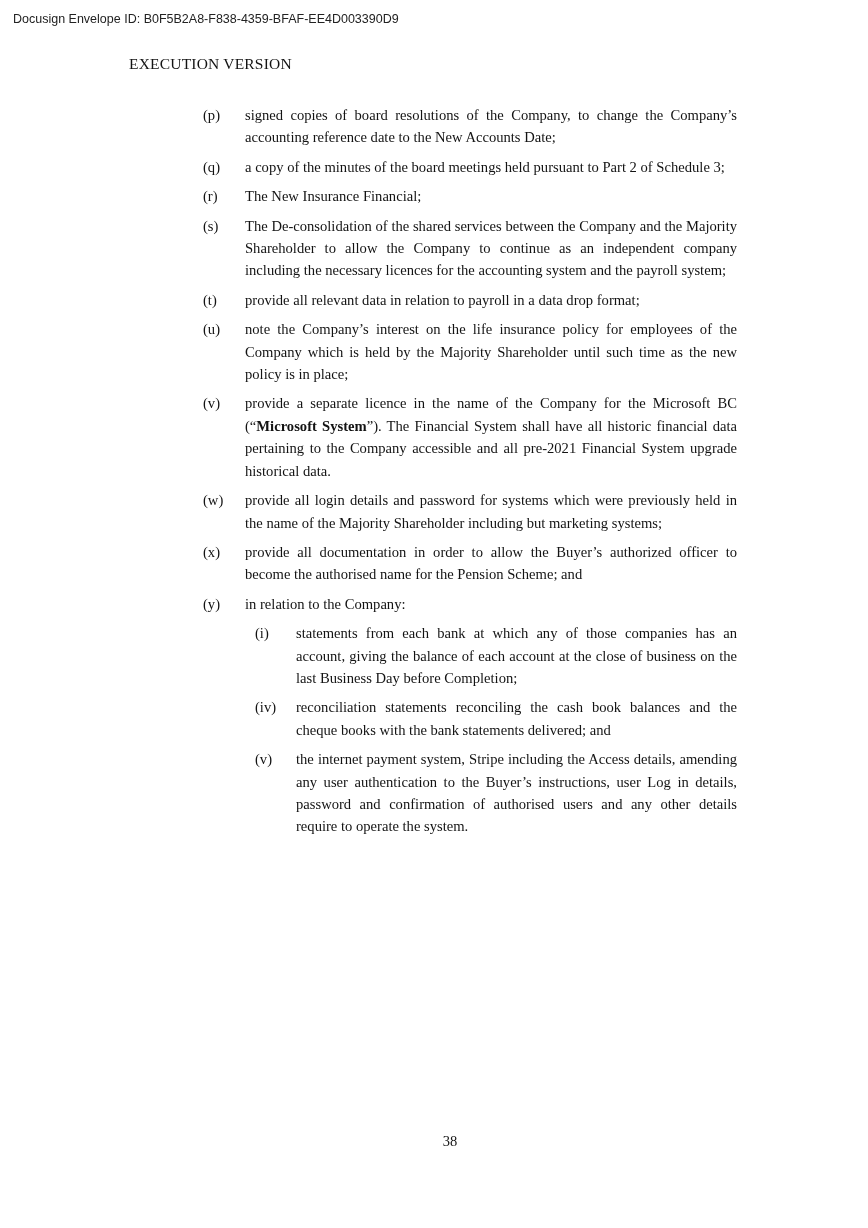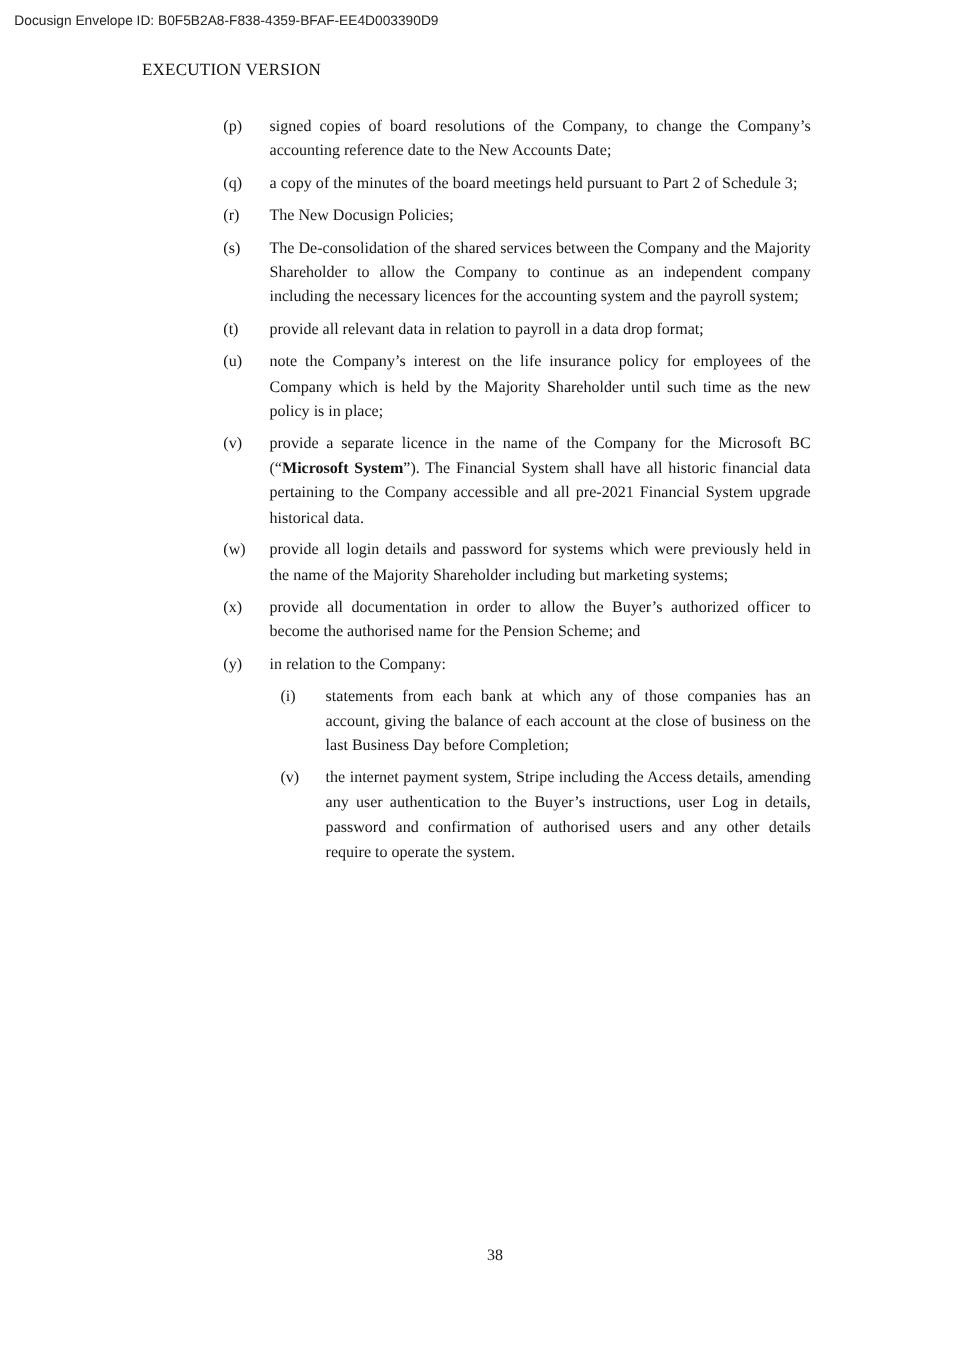--- a/index.html
+++ b/index.html
@@ -75,21 +75,21 @@
       <div class="row">
         <div class="lab">(p)</div>
         <div class="txt">signed copies of board resolutions of the Company, to change the Company’s accounting reference date to the New Accounts Date;</div>
       </div>
       <div class="row">
         <div class="lab">(q)</div>
         <div class="txt">a copy of the minutes of the board meetings held pursuant to Part 2 of Schedule 3;</div>
       </div>
       <div class="row">
         <div class="lab">(r)</div>
-        <div class="txt">The New Docusign Policies;</div>
+        <div class="txt">The New Insurance Financial;</div>
       </div>
       <div class="row">
         <div class="lab">(s)</div>
         <div class="txt">The De-consolidation of the shared services between the Company and the Majority Shareholder to allow the Company to continue as an independent company including the necessary licences for the accounting system and the payroll system;</div>
       </div>
       <div class="row">
         <div class="lab">(t)</div>
         <div class="txt">provide all relevant data in relation to payroll in a data drop format;</div>
       </div>
       <div class="row">
@@ -111,20 +111,24 @@
       <div class="row">
         <div class="lab">(y)</div>
         <div class="txt">in relation to the Company:</div>
       </div>
       <div class="sublist">
         <div class="subrow">
           <div class="sublab">(i)</div>
           <div class="subtxt">statements from each bank at which any of those companies has an account, giving the balance of each account at the close of business on the last Business Day before Completion;</div>
         </div>
         <div class="subrow">
+          <div class="sublab">(iv)</div>
+          <div class="subtxt">reconciliation statements reconciling the cash book balances and the cheque books with the bank statements delivered; and</div>
+        </div>
+        <div class="subrow">
           <div class="sublab">(v)</div>
           <div class="subtxt">the internet payment system, Stripe including the Access details, amending any user authentication to the Buyer’s instructions, user Log in details, password and confirmation of authorised users and any other details require to operate the system.</div>
         </div>
       </div>
     </div>
 
   <div class="page-number">38</div>
 </div>
 
 </body></html>

